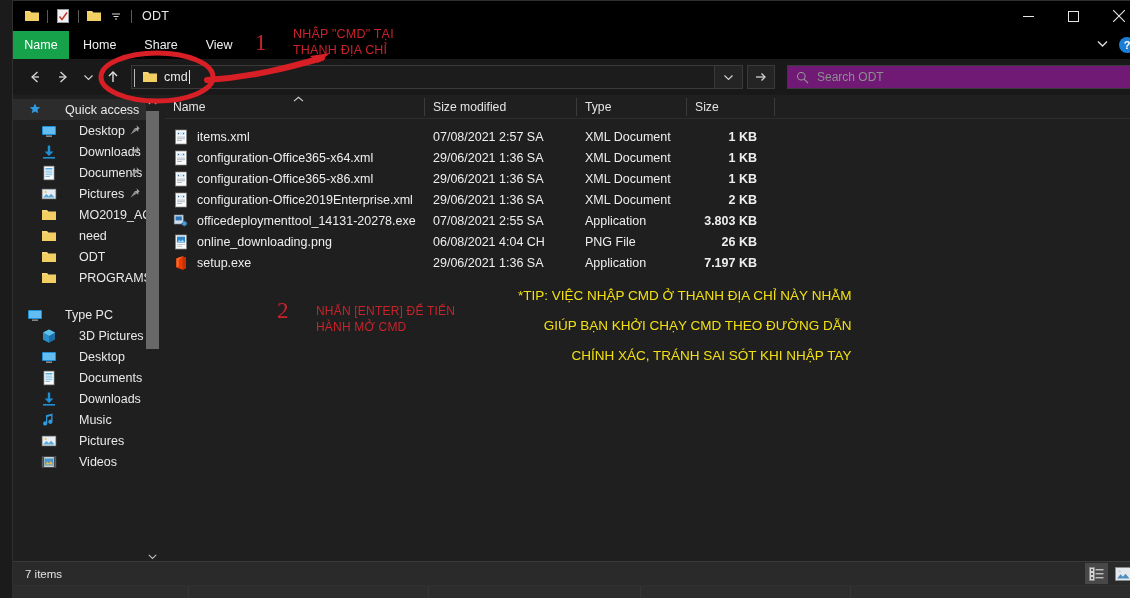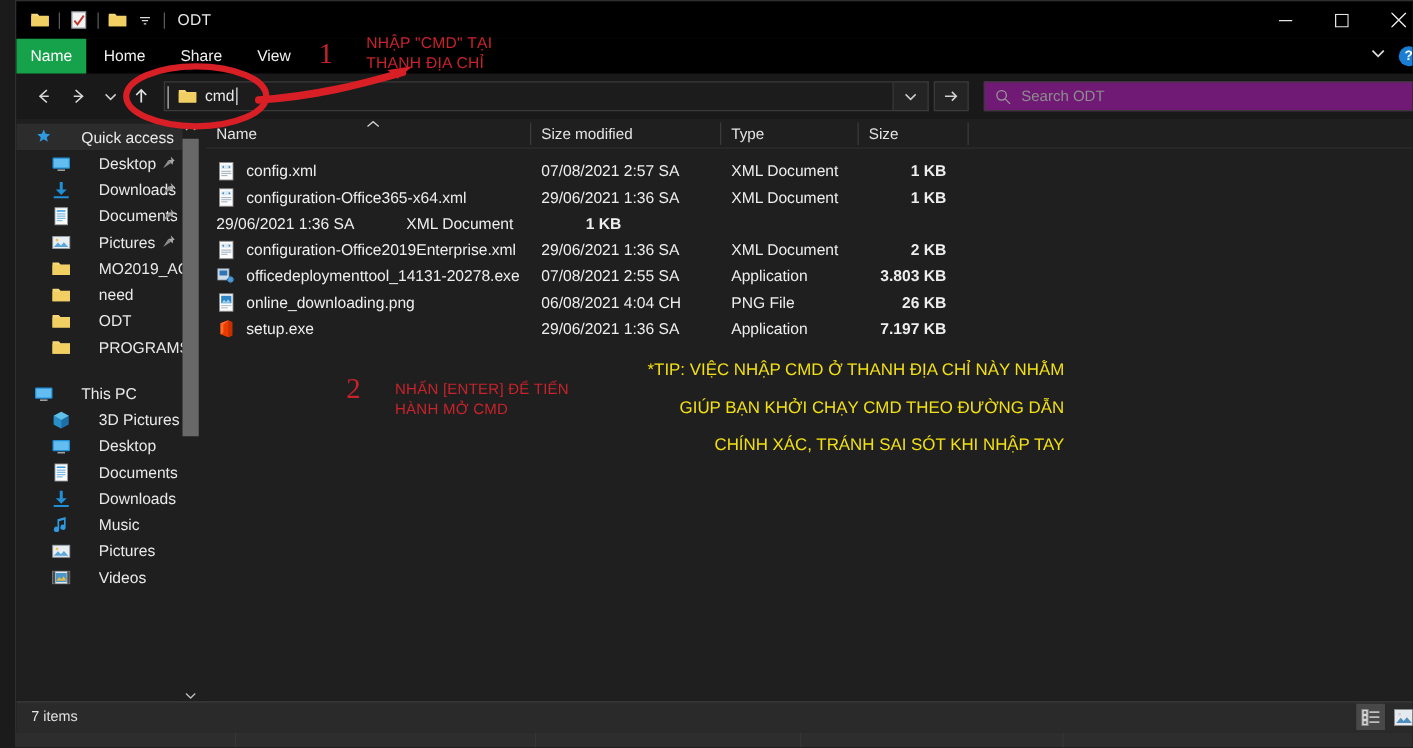--- a/index.html
+++ b/index.html
@@ -452,21 +452,21 @@
 
 
         <div class="navgap"></div>
 
         <div class="navitem lvl0">
           <svg class="ico" viewBox="0 0 16 16">
               <rect x="1" y="3" width="14" height="9" rx="1" fill="#1f8fd6"></rect>
               <rect x="2" y="4" width="12" height="7" fill="#63bdf0"></rect>
               <rect x="5" y="12.5" width="6" height="1.3" fill="#9aa0a6"></rect>
             </svg>
-          <span class="label">This PC</span>
+          <span class="label">Type PC</span>
         </div>
 
         <div class="navitem lvl1">
           <svg class="ico" viewBox="0 0 16 16">
               <path d="M8 1.4l6 3.2v7L8 14.8 2 11.6v-7z" fill="#1e6fa8"></path>
               <path d="M8 1.4l6 3.2L8 7.9 2 4.6z" fill="#5fc0e8"></path>
               <path d="M8 7.9v6.9L2 11.6v-7z" fill="#2a8fc9"></path>
             </svg>
           <span class="label">3D Pictures</span>
         </div>
@@ -555,21 +555,21 @@
           <div class="row">
             <div class="cell-name" style="width:260px">
               <svg class="ico" viewBox="0 0 16 16">
                   <rect x="2.6" y="1" width="10.8" height="14" fill="#fcfcfc" stroke="#8c8c8c" stroke-width=".7"></rect>
                   <rect x="4" y="3" width="8" height="3.2" fill="#d8e8f4"></rect>
                   <path d="M4.6 4.6l1.4-1 .0 2zM11.4 4.6l-1.4-1 0 2z" fill="#2b6fa8"></path>
                   <rect x="4" y="7.6" width="8" height=".9" fill="#a9b6c2"></rect>
                   <rect x="4" y="9.3" width="8" height=".9" fill="#a9b6c2"></rect>
                   <rect x="4" y="11" width="5" height=".9" fill="#a9b6c2"></rect>
                 </svg>
-              <span>config.xml</span>
+              <span>items.xml</span>
             </div>
             <div class="cell" style="width:152px">07/08/2021 2:57 SA</div>
             <div class="cell" style="width:110px">XML Document</div>
             <div class="cell num" style="width:88px">1 KB</div>
           </div>
 
           <div class="row">
             <div class="cell-name" style="width:260px">
               <svg class="ico" viewBox="0 0 16 16">
                   <rect x="2.6" y="1" width="10.8" height="14" fill="#fcfcfc" stroke="#8c8c8c" stroke-width=".7"></rect>
@@ -580,20 +580,31 @@
                   <rect x="4" y="11" width="5" height=".9" fill="#a9b6c2"></rect>
                 </svg>
               <span>configuration-Office365-x64.xml</span>
             </div>
             <div class="cell" style="width:152px">29/06/2021 1:36 SA</div>
             <div class="cell" style="width:110px">XML Document</div>
             <div class="cell num" style="width:88px">1 KB</div>
           </div>
 
           <div class="row">
+            <div class="cell-name" style="width:260px">
+              <svg class="ico" viewBox="0 0 16 16">
+                  <rect x="2.6" y="1" width="10.8" height="14" fill="#fcfcfc" stroke="#8c8c8c" stroke-width=".7"></rect>
+                  <rect x="4" y="3" width="8" height="3.2" fill="#d8e8f4"></rect>
+                  <path d="M4.6 4.6l1.4-1 .0 2zM11.4 4.6l-1.4-1 0 2z" fill="#2b6fa8"></path>
+                  <rect x="4" y="7.6" width="8" height=".9" fill="#a9b6c2"></rect>
+                  <rect x="4" y="9.3" width="8" height=".9" fill="#a9b6c2"></rect>
+                  <rect x="4" y="11" width="5" height=".9" fill="#a9b6c2"></rect>
+                </svg>
+              <span>configuration-Office365-x86.xml</span>
+            </div>
             <div class="cell" style="width:152px">29/06/2021 1:36 SA</div>
             <div class="cell" style="width:110px">XML Document</div>
             <div class="cell num" style="width:88px">1 KB</div>
           </div>
 
           <div class="row">
             <div class="cell-name" style="width:260px">
               <svg class="ico" viewBox="0 0 16 16">
                   <rect x="2.6" y="1" width="10.8" height="14" fill="#fcfcfc" stroke="#8c8c8c" stroke-width=".7"></rect>
                   <rect x="4" y="3" width="8" height="3.2" fill="#d8e8f4"></rect>

